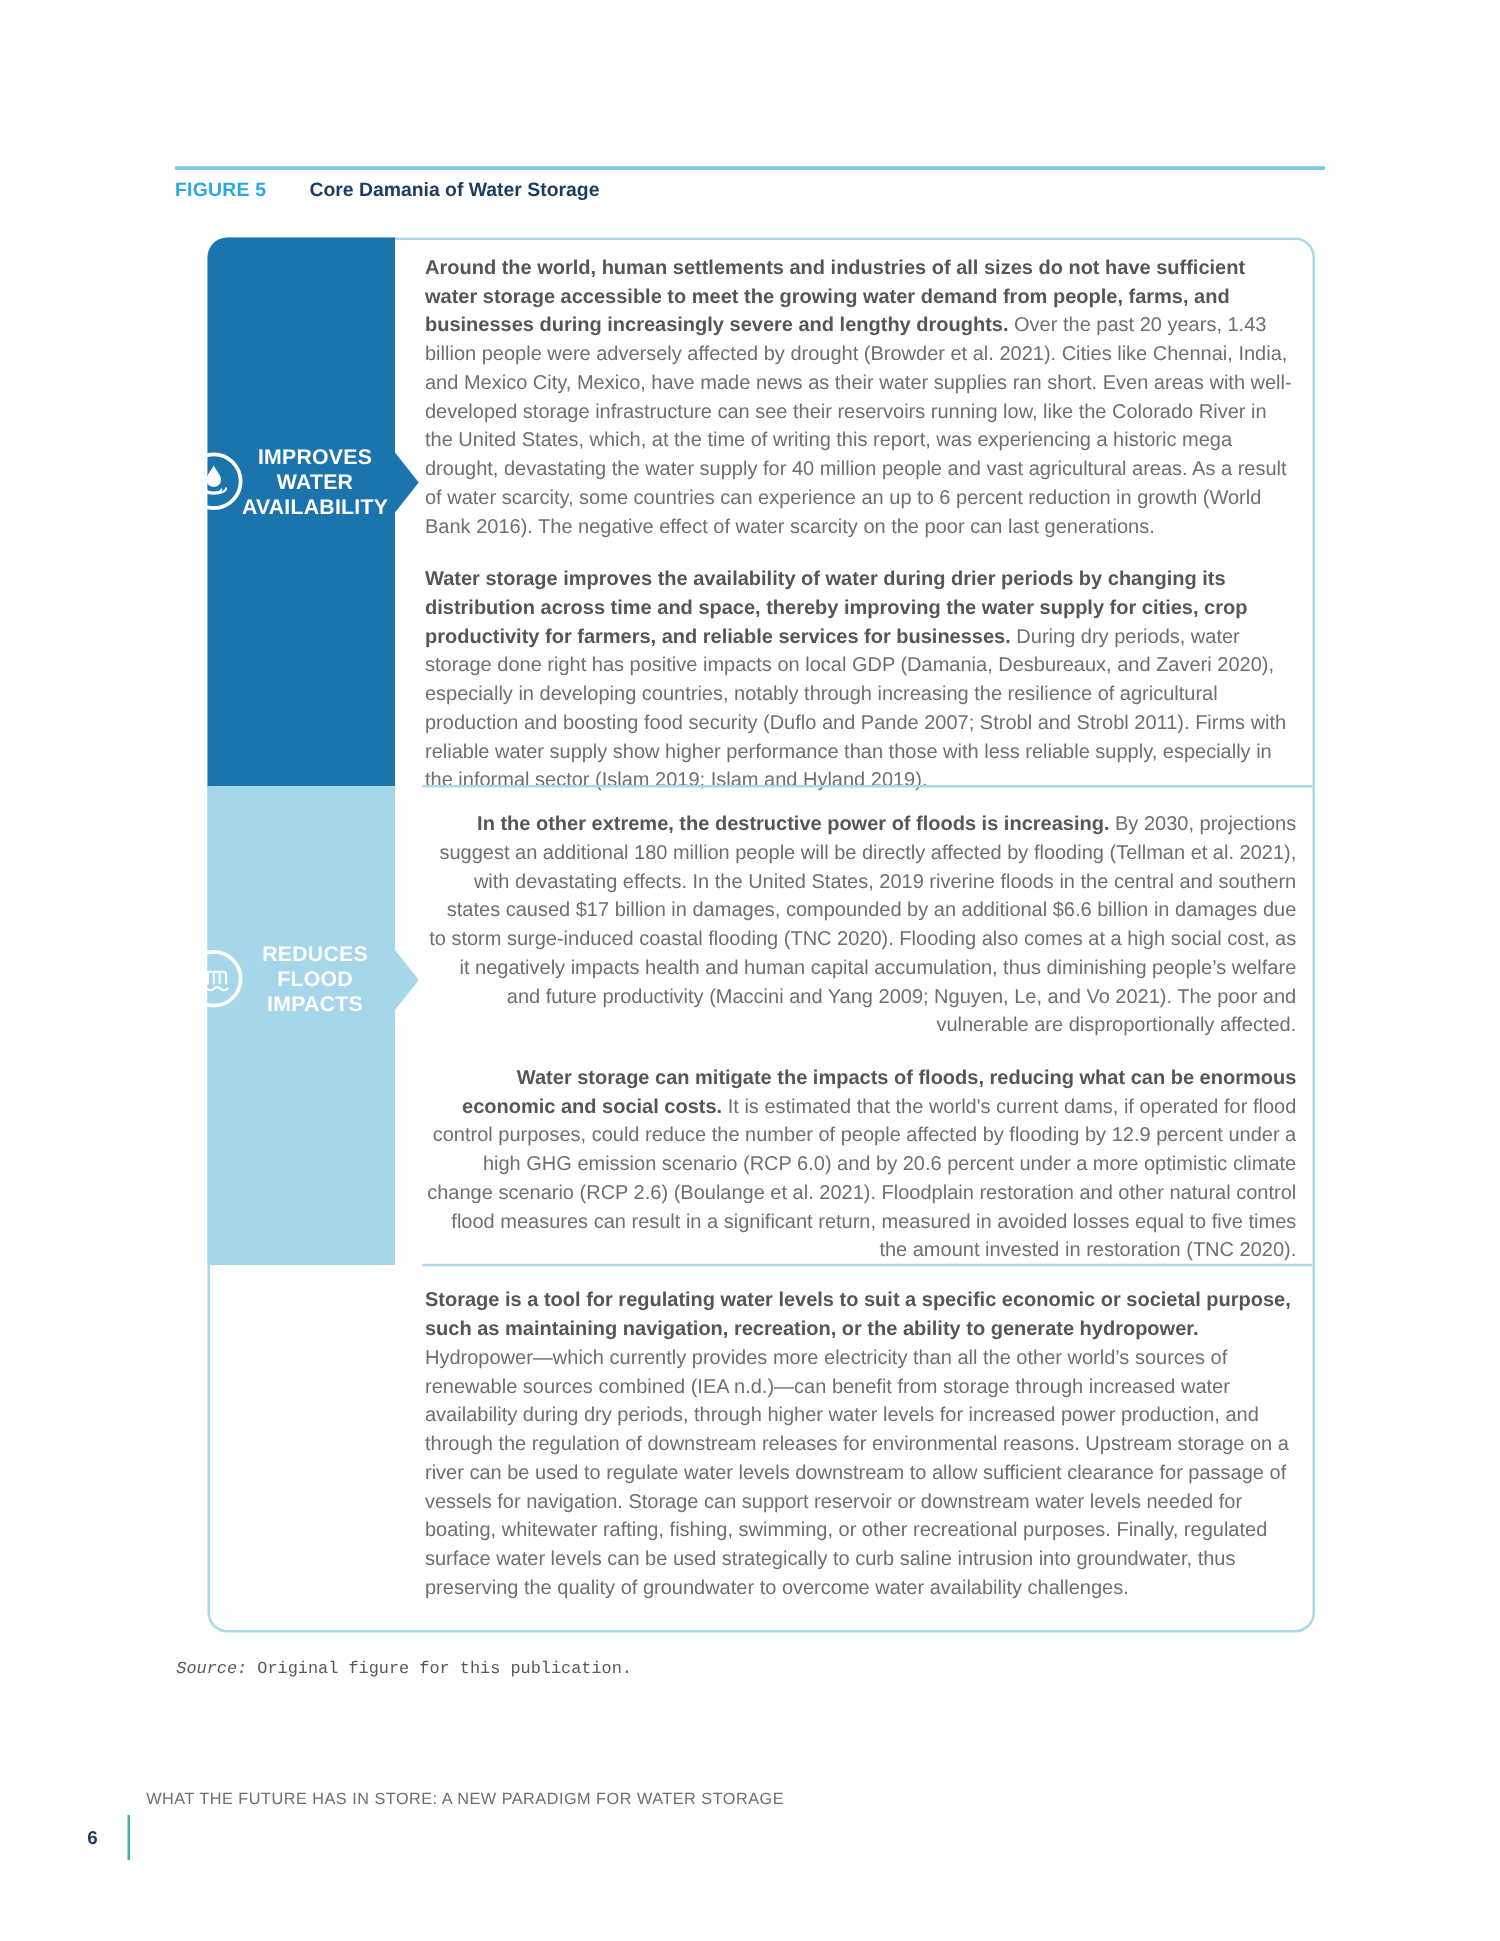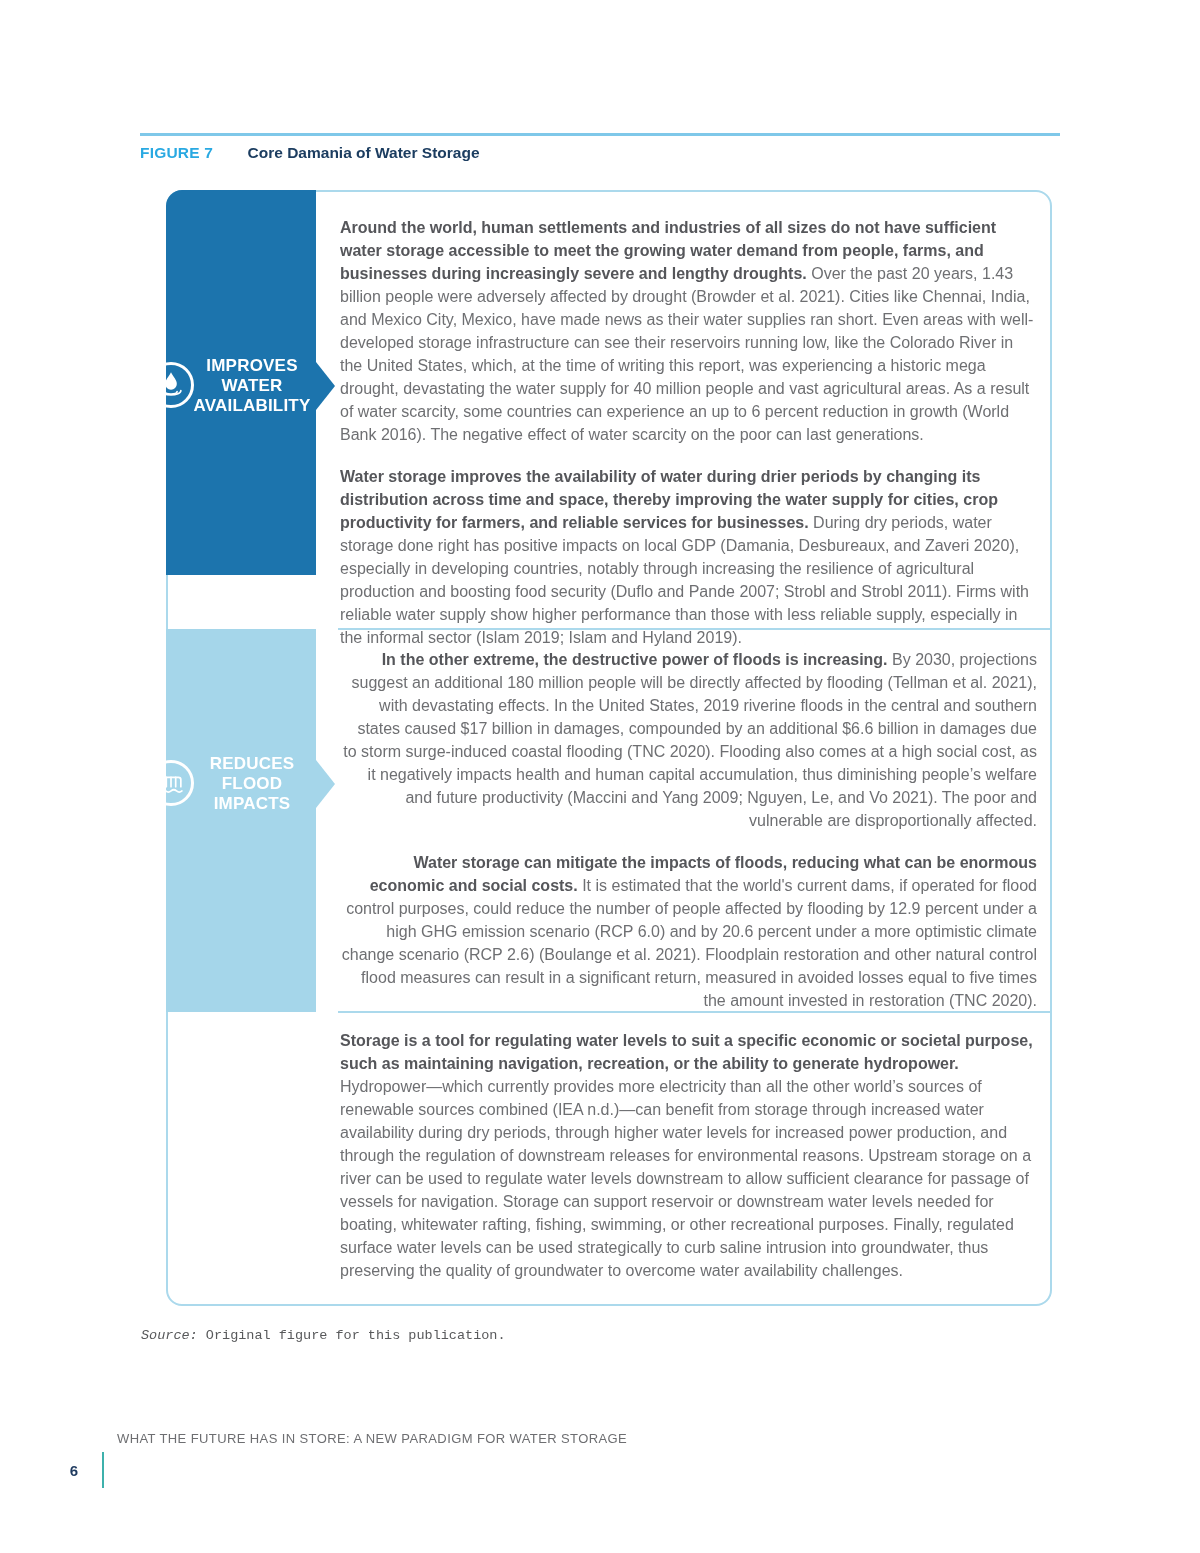--- a/index.html
+++ b/index.html
@@ -11,21 +11,21 @@
   .fig-header{position:absolute;left:140px;top:144px;white-space:nowrap;}
   .fig-label{color:#29a9e2;font-weight:bold;font-size:15.5px;letter-spacing:.2px;}
   .fig-title{color:#1c3d60;font-weight:bold;font-size:15.5px;margin-left:30px;}
 
   
   .panel{position:absolute;left:166px;top:190px;width:882px;height:1112px;
          border:2px solid #abd9ec;border-radius:16px;}
 
   
   .sbox{position:absolute;left:166px;width:150px;}
-  .sbox.r1{top:190px;height:385px;background:#1c74ad;border-radius:16px 0 0 0;color:#1c74ad;}
+  .sbox.r1{top:190px;height:439px;background:#1c74ad;border-radius:16px 0 0 0;color:#1c74ad;}
   .sbox.r2{top:629px;height:383px;background:#a5d6ea;color:#a5d6ea;}
   .sbox.r3{top:1012px;height:294px;background:#1c74ad;border-radius:0 0 0 16px;color:#1c74ad;}
 
   .icon-circle{position:absolute;left:-18px;width:40px;height:40px;border:3.5px solid #fff;
                border-radius:50%;display:flex;align-items:center;justify-content:center;}
   .r1 .icon-circle{top:172px;}
   .r2 .icon-circle{top:131px;}
   .r3 .icon-circle{top:114px;}
 
   .sbox-label{position:absolute;left:26px;width:120px;text-align:center;color:#fff;
@@ -37,21 +37,21 @@
   .sbox-arrow{position:absolute;right:-19px;width:0;height:0;
               border-top:24px solid transparent;border-bottom:24px solid transparent;
               border-left:19px solid currentColor;}
   .r1 .sbox-arrow{top:172px;}
   .r2 .sbox-arrow{top:131px;}
   .r3 .sbox-arrow{top:114px;}
 
   
   .stext{position:absolute;left:340px;width:697px;color:#6e6f72;font-size:16px;line-height:23px;
          text-align:left;}
-  .stext.t1{top:216px;}
+  .stext.t1{top:203px;}
   .stext.t2{top:648px;text-align:right;}
   .stext.t3{top:1029px;}
   .stext p{margin:0 0 19px 0;}
   .stext b{color:#55565a;}
 
   .divider{position:absolute;left:338px;width:712px;height:2px;background:#abd9ec;}
   .divider.d1{top:628px;}
   .divider.d2{top:1011px;}
 
   
@@ -67,21 +67,21 @@
 
   svg{display:block;}
 </style>
 </head>
 <body>
 
 <div class="page">
 
   <div class="fig-rule"></div>
   <div class="fig-header">
-    <span class="fig-label">FIGURE 7</span>
+    <span class="fig-label">FIGURE 5</span>
     <span class="fig-title">Core Damania of Water Storage</span>
   </div>
 
   <div class="panel"></div>
 
   <div class="sbox r1">
     <div class="icon-circle">
       <svg width="30" height="30" viewBox="0 0 32 32">
         <path d="M16 2.5 C13.5 7.5 9.8 10.6 9.8 14.8 a6.2 6.2 0 0 0 12.4 0 C22.2 10.6 18.5 7.5 16 2.5 Z" fill="#fff"></path>
         <path d="M9.5 23 a6.5 2.6 0 0 0 13 0" fill="none" stroke="#fff" stroke-width="1.8" stroke-linecap="round"></path>

